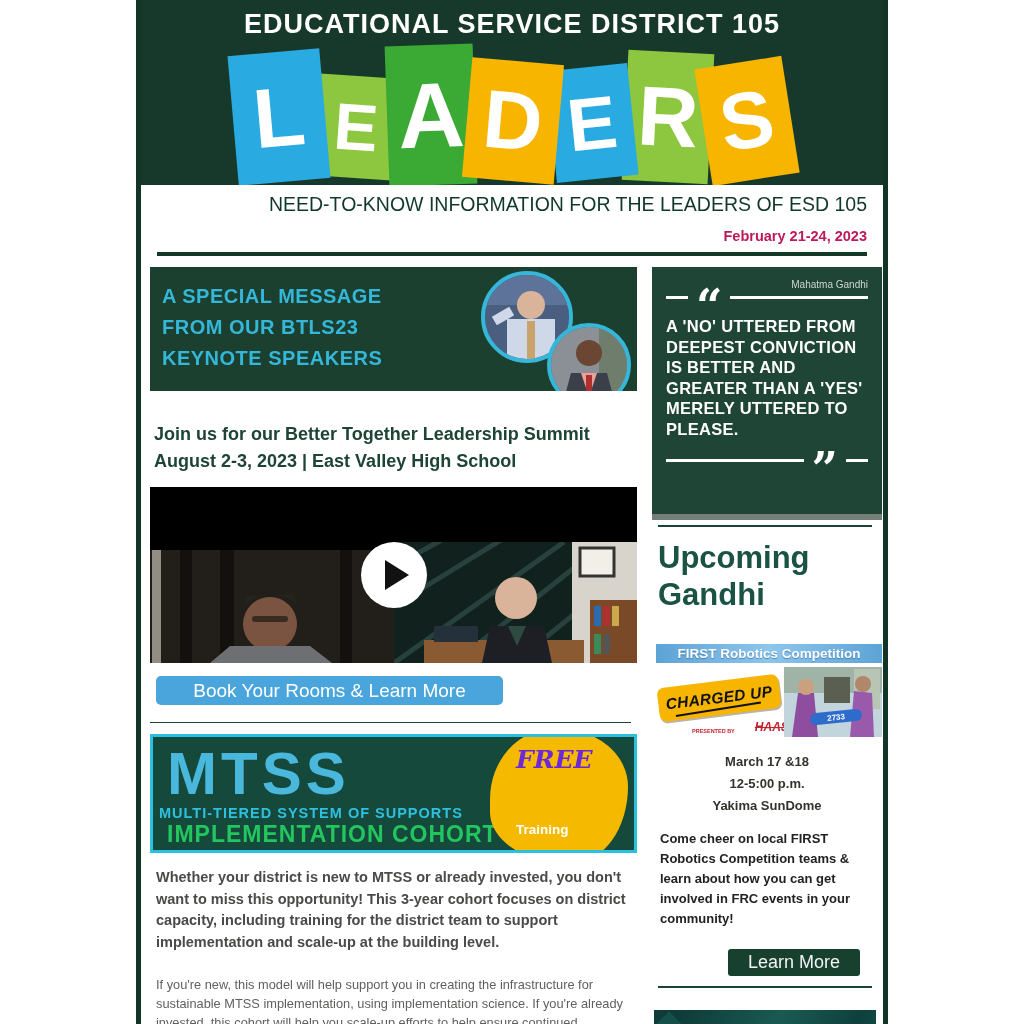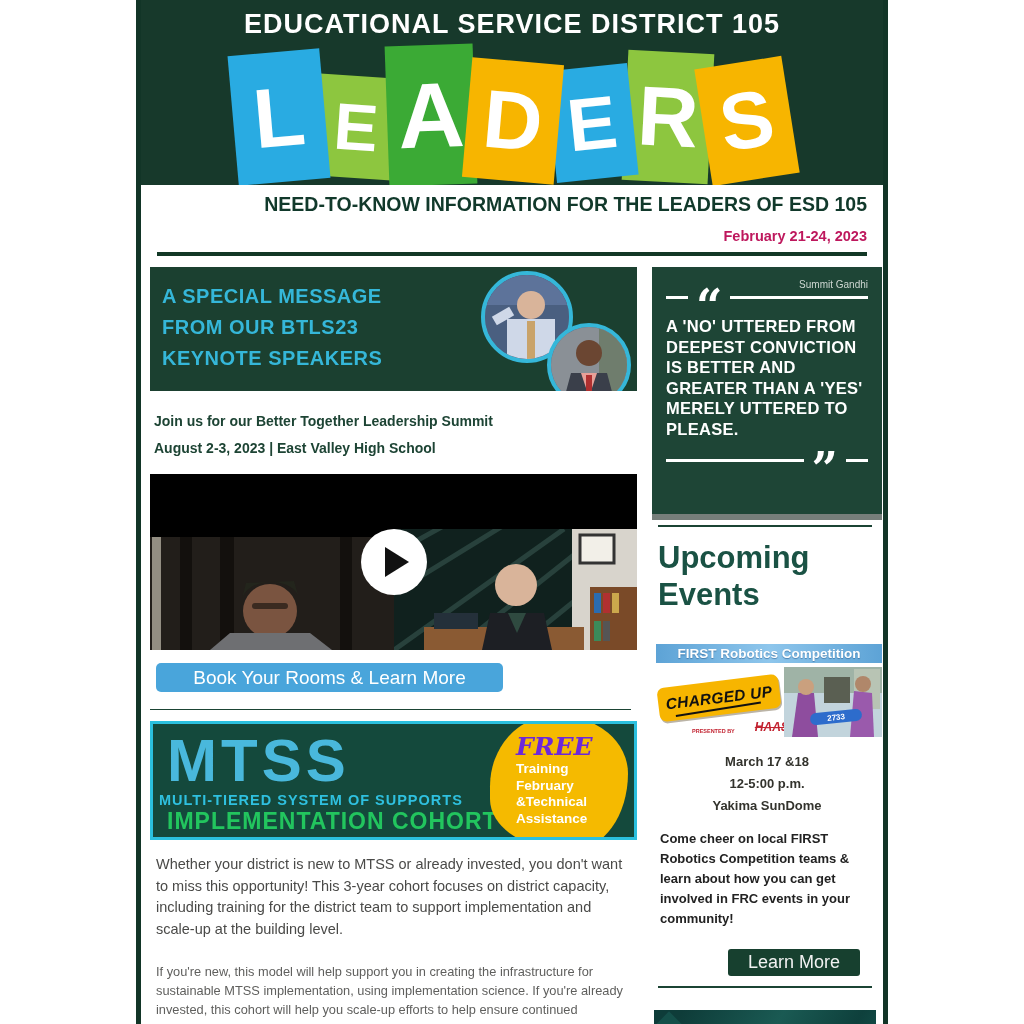--- a/index.html
+++ b/index.html
@@ -17,61 +17,61 @@
   .blk:nth-child(1){ width:92px; height:130px; background:#29ABE2; transform:rotate(-5deg); font-size:84px; top:4px; z-index:2;}
   .blk:nth-child(2){ width:78px; height:102px; background:#8DC63F; transform:rotate(4deg); font-size:66px; top:14px; z-index:1;}
   .blk:nth-child(3){ width:88px; height:140px; background:#3BAA35; transform:rotate(-2deg); font-size:92px; top:2px; z-index:2;}
   .blk:nth-child(4){ width:92px; height:120px; background:#F7B500; transform:rotate(5deg); font-size:82px; top:8px; z-index:3;}
   .blk:nth-child(5){ width:82px; height:112px; background:#29ABE2; transform:rotate(-6deg); font-size:74px; top:10px; z-index:2;}
   .blk:nth-child(6){ width:86px; height:130px; background:#8DC63F; transform:rotate(3deg); font-size:84px; top:4px; z-index:1;}
   .blk:nth-child(7){ width:88px; height:118px; background:#F7B500; transform:rotate(-9deg); font-size:80px; top:8px; z-index:2;}
 
   
   .sub { padding:8px 16px 0 16px; text-align:right; }
-  .sub-line1 { color:#11392B; font-size:19.5px; font-weight:700; }
+  .sub-line1 { color:#11392B; font-size:19.5px; font-weight:400; }
   .sub-date  { color:#be185d; font-size:14.5px; font-weight:700; margin-top:12px; }
   .sub-rule  { border-top:4px solid #123826; margin:8px 16px 0 16px; }
 
   
   .main { display:flex; padding:7px 6px 0 9px; align-items:stretch; }
   .col-l { width:487px; }
   .vdiv  { width:3.5px; background:#0E2E22; margin-left:5px; }
   .col-r { flex:1; margin-left:10px; }
 
   
   .banner { position:relative; margin-top:4px; height:124px; background:#1B4030; overflow:hidden; cursor:pointer;}
   .banner-text { padding:14px 0 0 12px; color:#35B7D9; font-weight:800; font-size:20px; line-height:31px; letter-spacing:.5px; }
   .pcircle { position:absolute; border-radius:50%; border:4px solid #35B7D9; overflow:hidden; background:#5a6e8c; }
   .pc1 { width:92px; height:92px; right:64px; top:4px; }
   .pc2 { width:84px; height:84px; right:6px; top:56px; }
   .pcircle svg{ display:block; }
 
-  .summit { margin-top:17px; color:#1D4434; font-weight:700; font-size:14px; line-height:27px; padding-left:4px;}
+  .summit { margin-top:30px; color:#1D4434; font-weight:700; font-size:18px; line-height:27px; padding-left:4px;}
 
   .video { position:relative; margin-top:12px; height:176px; background:#000; display:flex; align-items:flex-end; cursor:pointer;}
   .cam { overflow:hidden; }
   .cam svg{ display:block; }
   .play { position:absolute; left:50%; top:50%; transform:translate(-50%,-50%); width:66px; height:66px;
           border-radius:50%; background:#fff; display:flex; align-items:center; justify-content:center; }
   .play::after { content:""; border-left:24px solid #111; border-top:15px solid transparent; border-bottom:15px solid transparent; margin-left:7px; }
 
   .bookbtn { margin-top:13px; margin-left:6px; width:347px; height:29px; background:#49A5DB; border:none; border-radius:5px;
              color:#fff; font-size:19px; font-family:"Liberation Sans",sans-serif; cursor:pointer; }
   .rule-l { border-top:1.5px solid #1B4434; margin-top:17px; margin-right:6px;}
 
   .mtss { position:relative; margin-top:11px; height:119px; background:#14493C; border:3px solid #2BC0DE; overflow:hidden; cursor:pointer;}
   .mtss-title { color:#49B8DC; font-weight:800; font-size:60px; line-height:58px; letter-spacing:4px; padding:8px 0 0 14px; }
   .mtss-sys { color:#2FC0DF; font-weight:800; font-size:14.5px; letter-spacing:1px; padding-left:6px; margin-top:2px;}
   .mtss-cohort { color:#22c55e; font-weight:800; font-size:23px; letter-spacing:1px; padding-left:14px; }
   .blob { position:absolute; right:6px; top:-8px; width:138px; height:134px; background:#F5BA00;
           border-radius:48% 52% 42% 58% / 55% 45% 60% 40%; padding:16px 0 0 26px; }
   .blob-free { color:#6d28d9; font-family:"DejaVu Serif",serif; font-style:italic; font-weight:700; font-size:25px; }
-  .blob-line { color:#fff; font-weight:800; font-size:13.5px; line-height:16.5px; }
-
-  .para-bold { margin-top:14px; padding:0 10px 0 6px; color:#4A4A48; font-weight:400; font-size:14.5px; line-height:21.5px; }
+  .blob-line { color:#fff; font-weight:800; font-size:13.5px; line-height:16.5px;margin-top:48px; }
+
+  .para-bold { margin-top:14px; padding:0 10px 0 6px; color:#4A4A48; font-weight:700; font-size:14.5px; line-height:21.5px; }
   .para-body { margin-top:22px; padding:0 14px 0 6px; color:#5F5F5D; font-size:12.8px; line-height:19px; }
 
   
   .quote { margin-top:4px; background:#1E4536; height:247px; padding:12px 14px; box-shadow:0 6px 0 rgba(5,20,12,.55); }
   .q-author { text-align:right; color:#CDD6D1; font-size:10px; }
   .q-row { display:flex; align-items:center; gap:8px; margin-top:2px; }
   .q-short { width:22px; height:3px; background:#fff; }
   .q-long { flex:1; height:3px; background:#fff; }
   .q-mark { color:#fff; font-family:"DejaVu Serif",serif; font-weight:700; font-size:46px; line-height:10px; transform:translateY(9px); }
   .q-text { color:#fff; font-weight:800; font-size:16.5px; line-height:20.5px; letter-spacing:.3px; margin-top:14px; }
@@ -246,37 +246,37 @@
 
       <div class="para-bold">Whether your district is new to MTSS or already invested, you don't want to miss this opportunity! This 3-year cohort focuses on district capacity, including training for the district team to support implementation and scale-up at the building level.</div>
       <div class="para-body">If you're new, this model will help support you in creating the infrastructure for sustainable MTSS implementation, using implementation science. If you're already invested, this cohort will help you scale-up efforts to help ensure continued success and sustainability!</div>
     </div>
 
     <div class="vdiv"></div>
 
     <div class="col-r">
 
       <div class="quote">
-        <div class="q-author">Summit Gandhi</div>
+        <div class="q-author">Mahatma Gandhi</div>
         <div class="q-row">
           <div class="q-short"></div>
           <div class="q-mark">“</div>
           <div class="q-long"></div>
         </div>
         <div class="q-text">A 'NO' UTTERED FROM DEEPEST CONVICTION IS BETTER AND GREATER THAN A 'YES' MERELY UTTERED TO PLEASE.</div>
         <div class="q-row q-close">
           <div class="q-long"></div>
           <div class="q-mark">”</div>
           <div class="q-short"></div>
         </div>
       </div>
 
       <div class="rule-r"></div>
 
-      <div class="ev-head">Upcoming Events</div>
+      <div class="ev-head">Upcoming Gandhi</div>
 
       <div class="first">
         <div class="first-bar">FIRST Robotics Competition</div>
         <div class="first-body">
           <div class="chargedup">
             <span>CHARGED UP</span>
           </div>
           <div class="presented">
             <span class="pby">PRESENTED BY</span>
             <span class="haas">HAAS</span>

